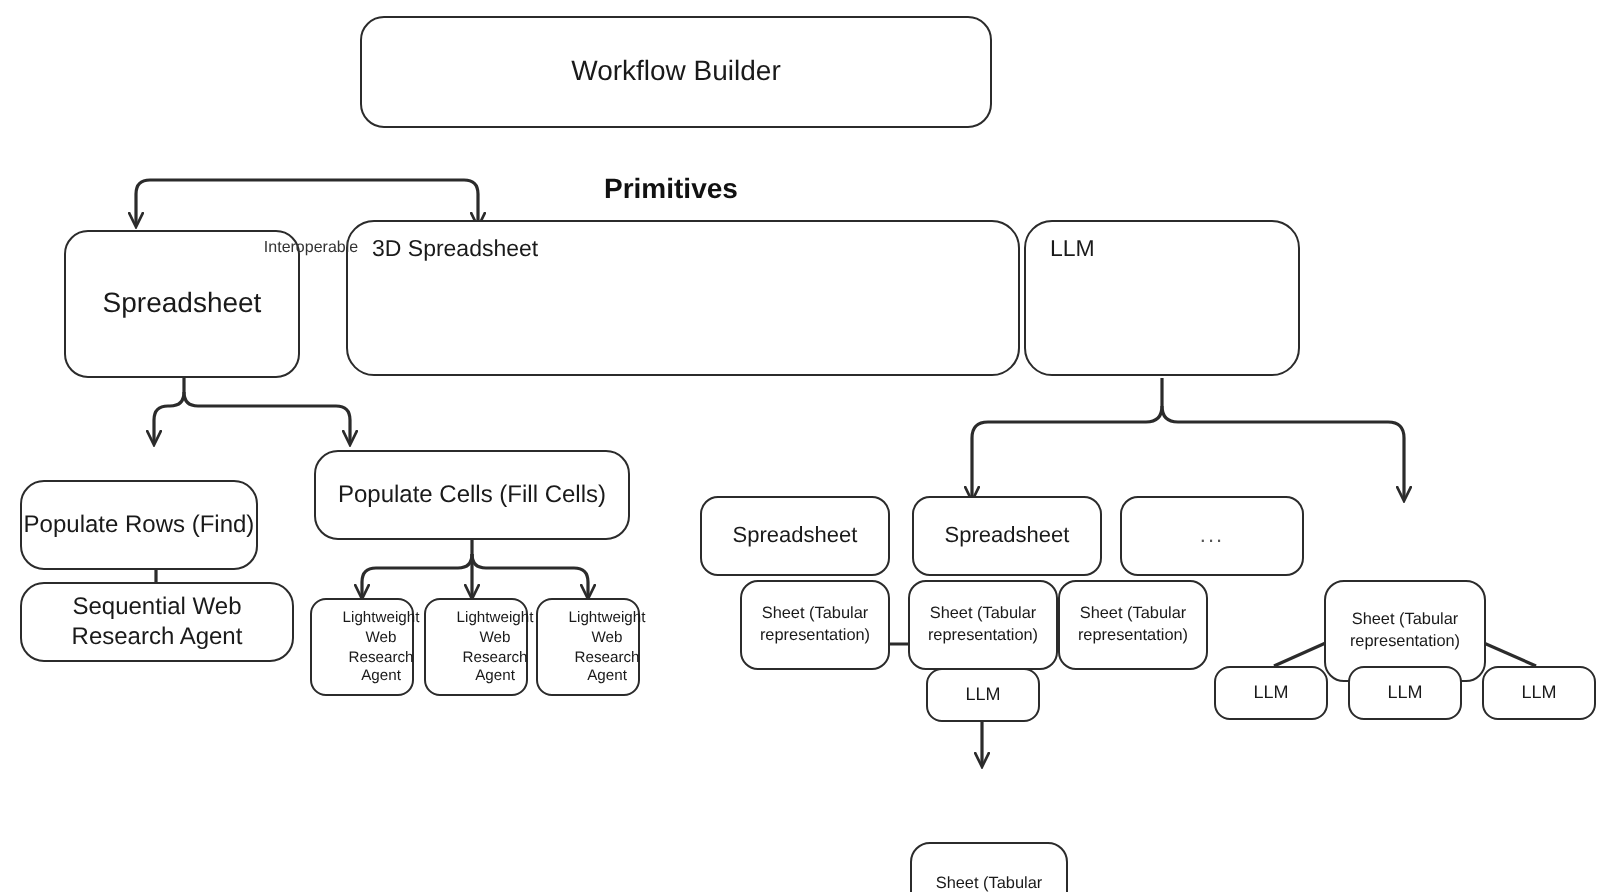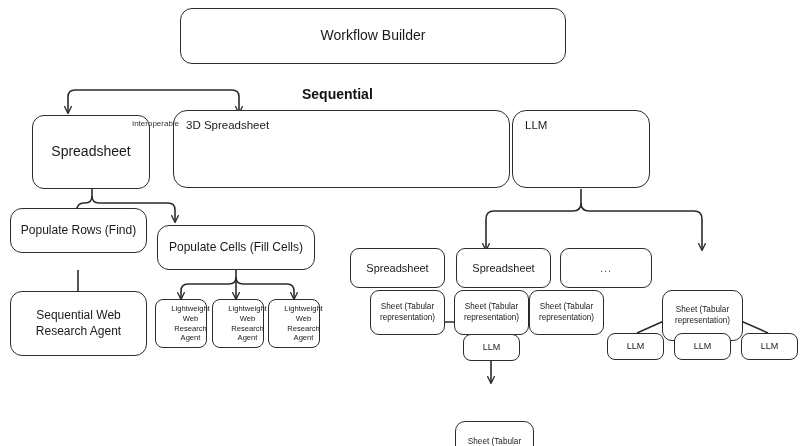--- a/index.html
+++ b/index.html
@@ -133,27 +133,27 @@
       <path d="M 491 361 L 491 383" marker-end="url(#arrow)"></path>
     </g>
 
     <g>
       <line x1="702" y1="304" x2="637" y2="333"></line>
       <line x1="702" y1="304" x2="702" y2="333"></line>
       <line x1="702" y1="304" x2="768" y2="333"></line>
     </g>
   </svg>
 
-  <div class="node t-title" style="left:180px; top:8px; width:386px; height:56px;">
+  <div class="node t-title" style="left:180px; top:8px; width:316px; height:56px;">
     <span>Workflow Builder</span>
   </div>
 
   <div class="edge-label" style="left:123px; top:79px; width:65px;">Interoperable</div>
 
-  <div class="heading t-big" style="left:302px; top:86px;">Sequential</div>
+  <div class="heading t-big" style="left:302px; top:86px;">Primitives</div>
 
   <div class="node t-big" style="left:32px; top:115px; width:118px; height:74px;">
     <span>Spreadsheet</span>
   </div>
 
   <div class="node container" style="left:173px; top:110px; width:337px; height:78px;">
     <div class="container-label">3D Spreadsheet</div>
     <div class="node t-sub" style="left:176px; top:137px; width:95px; height:40px; border-radius:9px;">
       <span>Spreadsheet</span>
     </div>
@@ -163,29 +163,29 @@
     <div class="node t-dots" style="left:386px; top:137px; width:92px; height:40px; border-radius:9px;">
       <span>...</span>
     </div>
   </div>
 
   <div class="node container" style="left:512px; top:110px; width:138px; height:78px;">
     <div class="container-label">LLM</div>
 
   </div>
 
-  <div class="node t-med" style="left:10px; top:208px; width:137px; height:45px;">
+  <div class="node t-med" style="left:10px; top:240px; width:119px; height:45px;">
     <span>Populate Rows (Find)</span>
   </div>
 
   <div class="node t-med" style="left:157px; top:225px; width:158px; height:45px;">
     <span>Populate Cells (Fill Cells)</span>
   </div>
 
-  <div class="node t-med" style="left:10px; top:291px; width:137px; height:65px; white-space:pre-line;">
+  <div class="node t-med" style="left:10px; top:291px; width:137px; height:40px; white-space:pre-line;">
     <span>Sequential Web
 Research Agent</span>
   </div>
 
   <div class="node t-tiny" style="left:155px; top:299px; width:52px; height:49px; border-radius:8px; white-space:pre-line;">
     <span>Lightweight
 Web
 Research
 Agent</span>
   </div>

